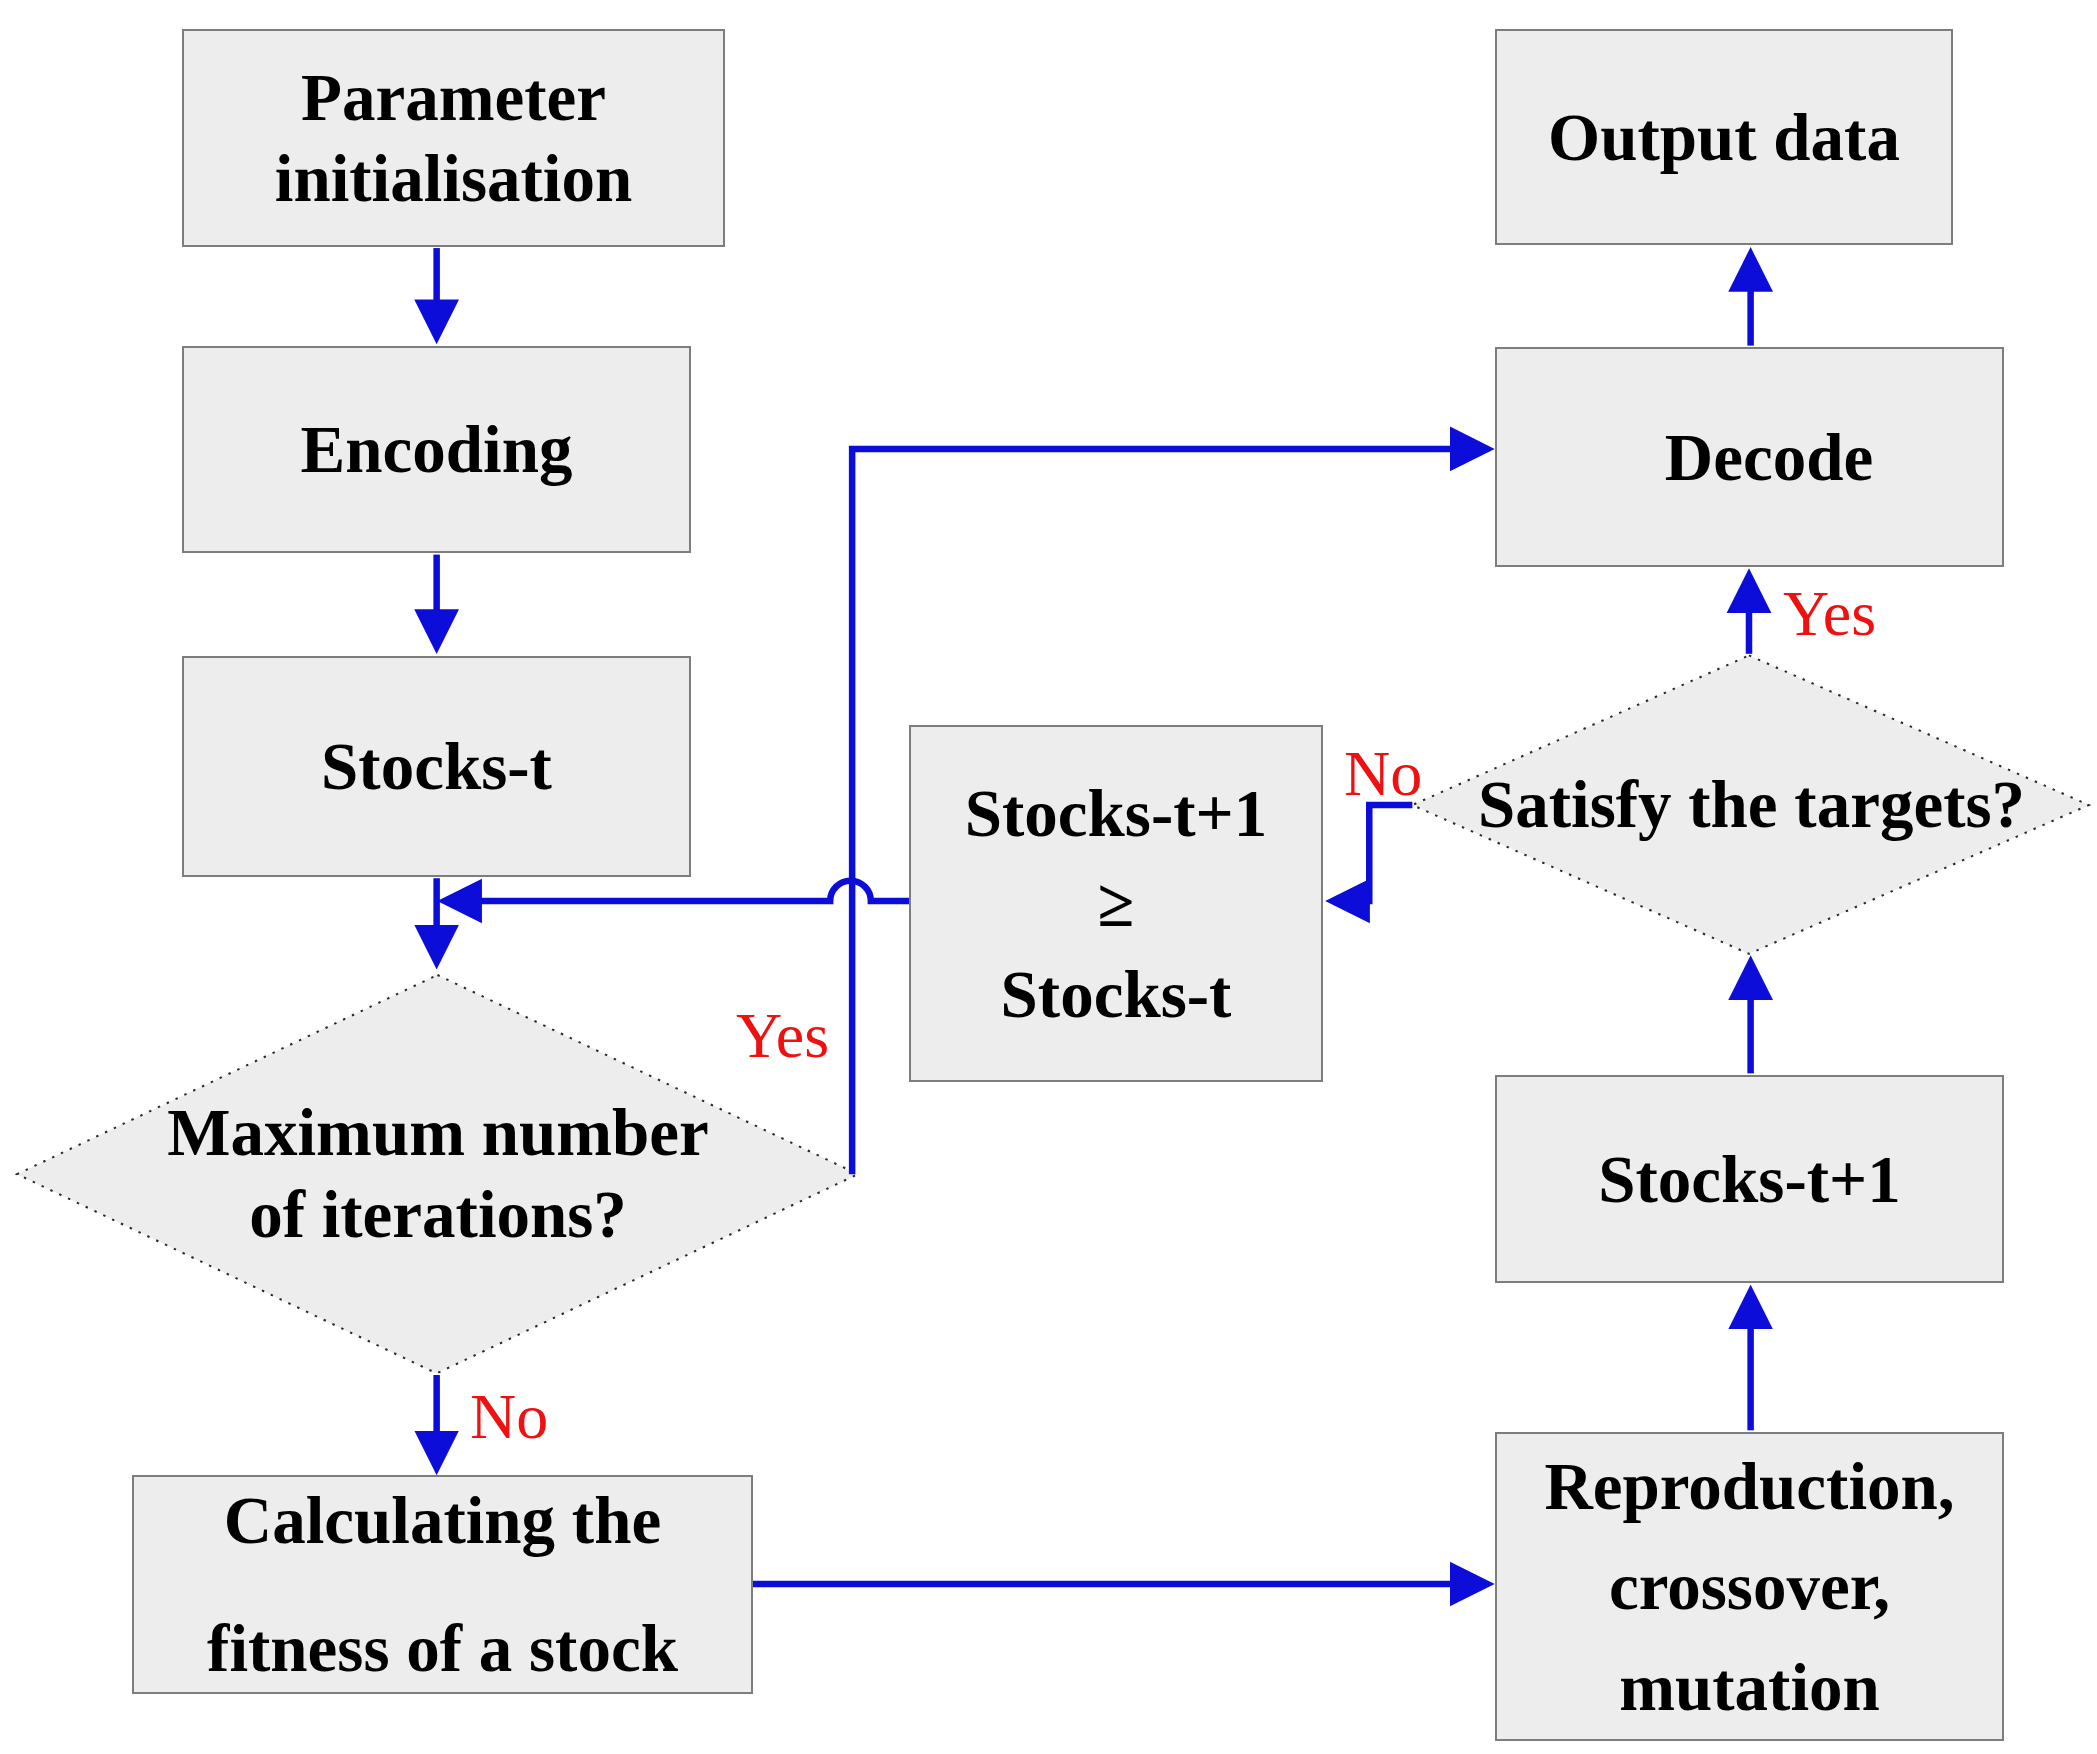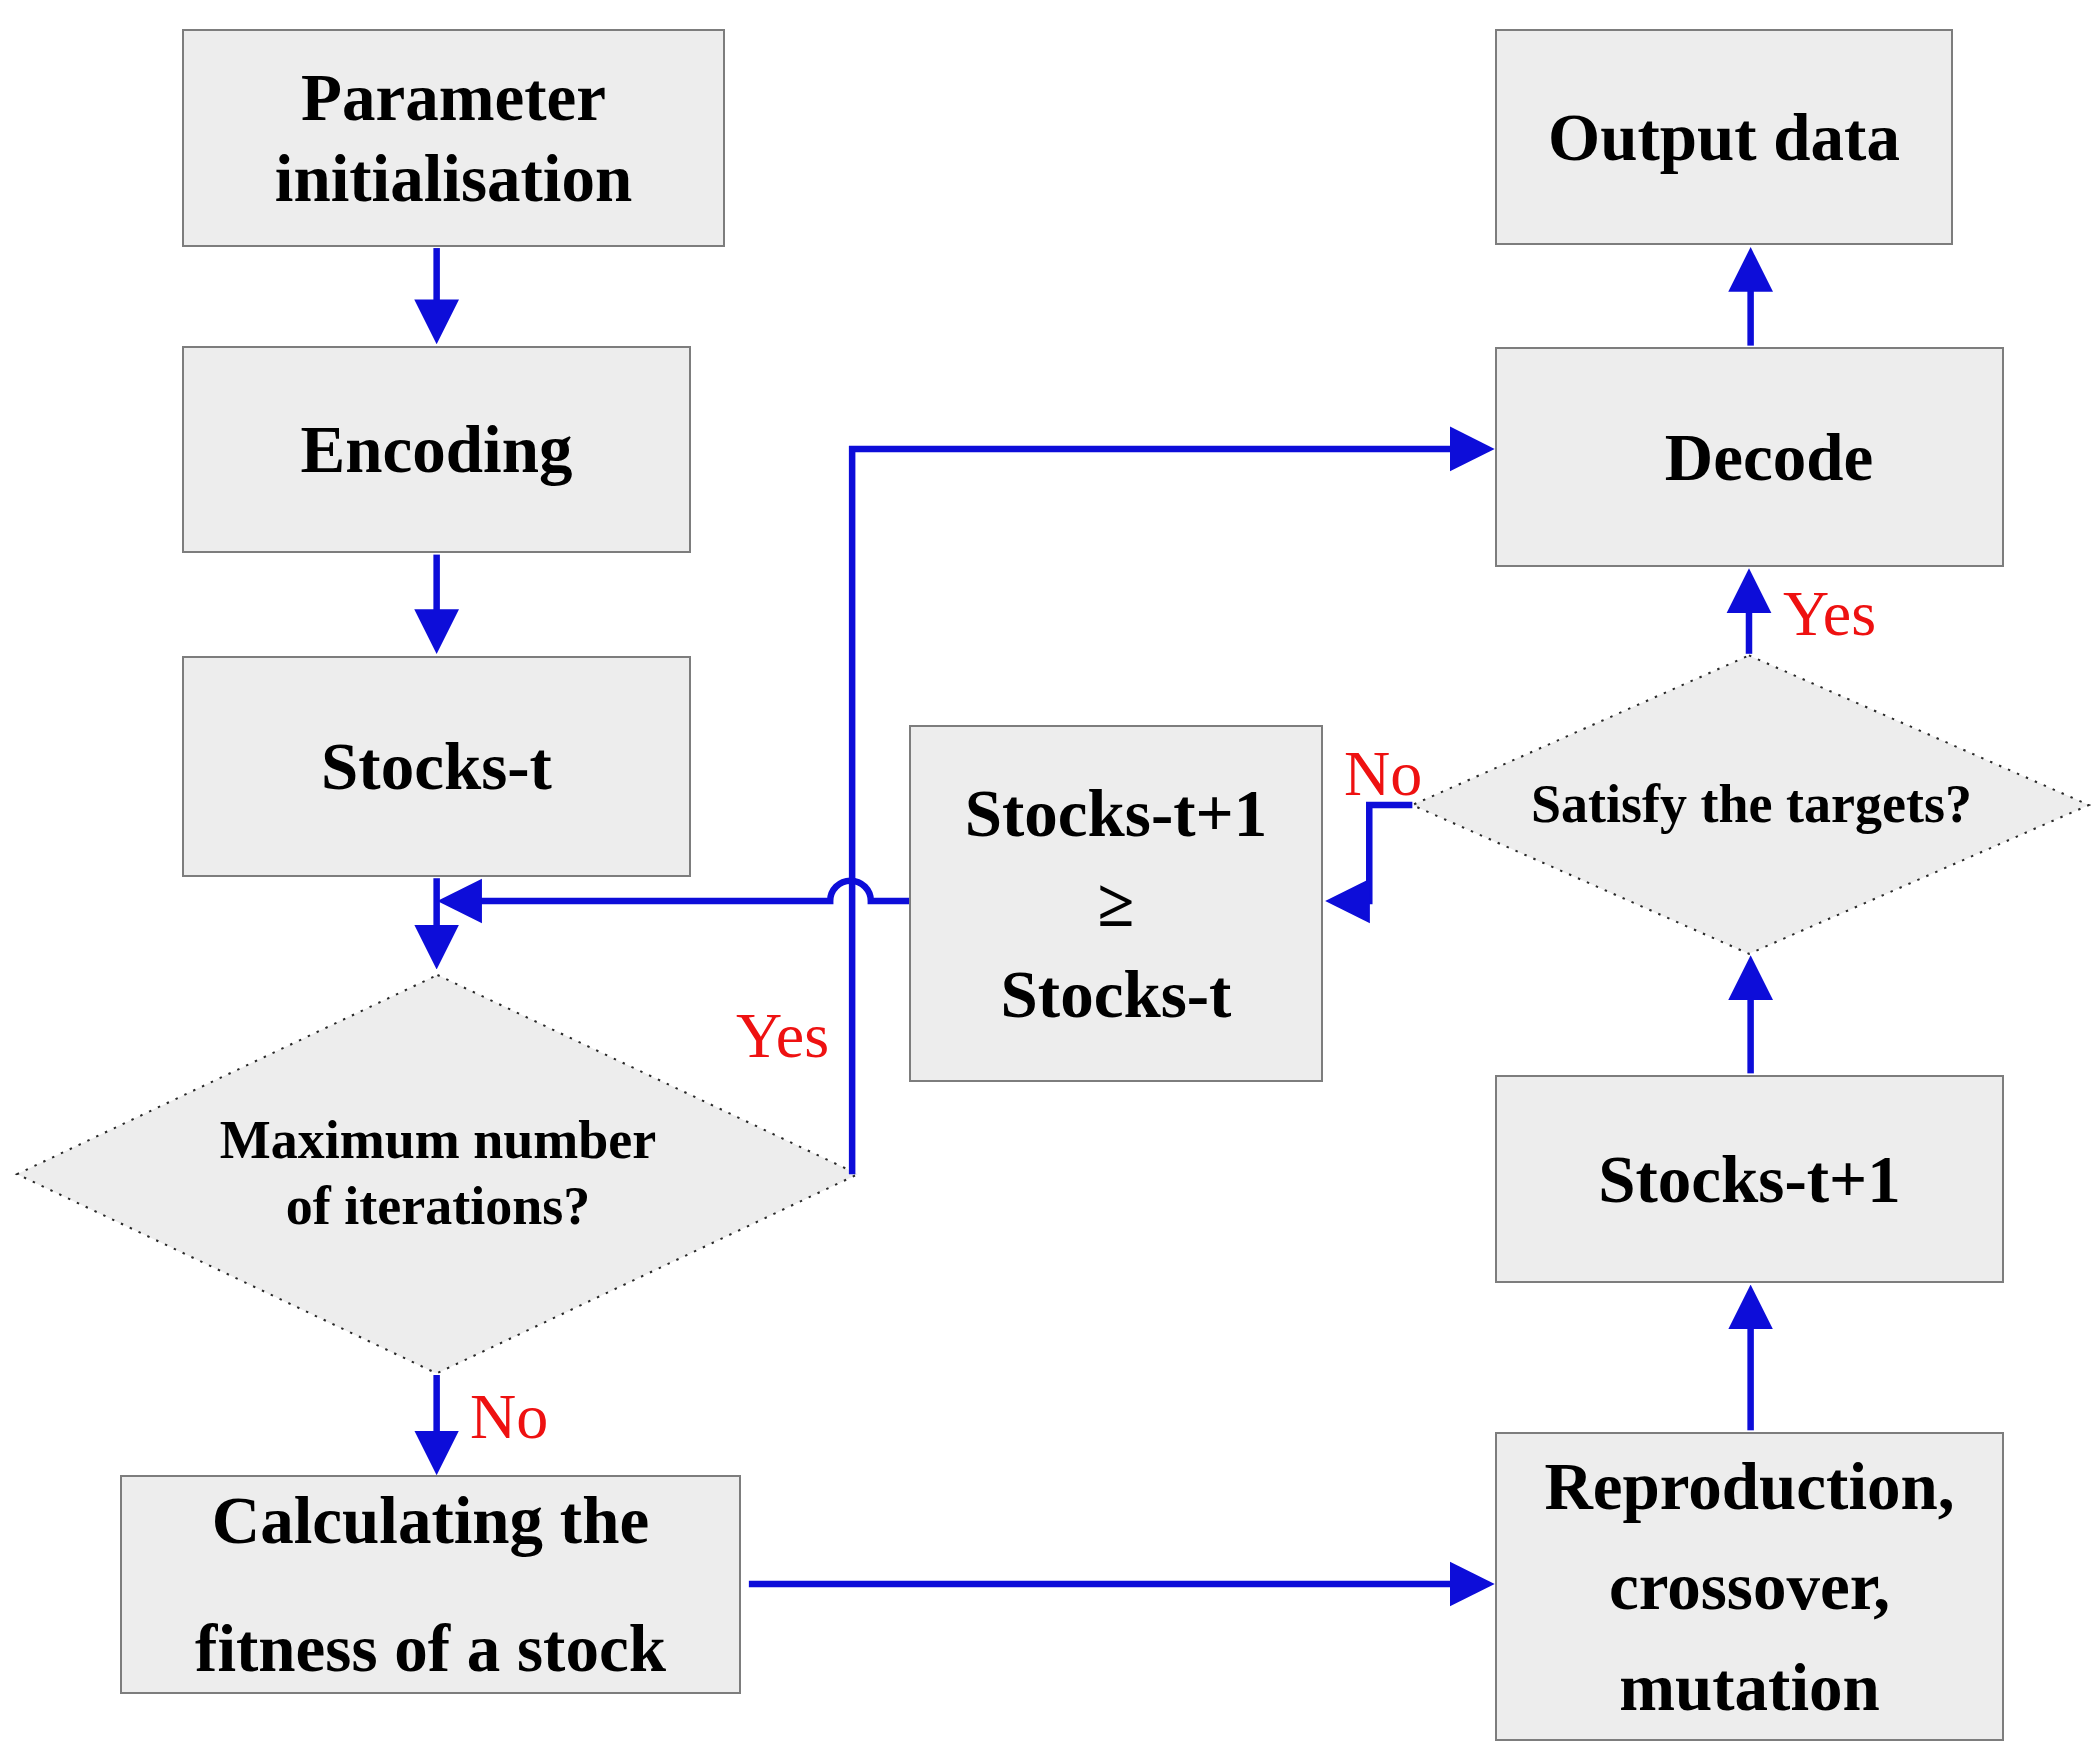--- a/index.html
+++ b/index.html
@@ -23,21 +23,21 @@
     font-weight:bold;
     font-size:67px;
     line-height:1.2;
   }
   .dlabel{
     position:absolute;
     display:flex;flex-direction:column;justify-content:center;align-items:center;
     text-align:center;
     color:var(--text,#000000);
     font-weight:bold;
-    font-size:54px;
+    font-size:67px;
     line-height:1.22;
   }
   .node.calc{line-height:1.25;}
   .node.middle{line-height:1.35;}
   .node.repro{line-height:1.5;}
   .branch-label{
     position:absolute;
     color:var(--label-red,#ee1111);
     font-size:64px;
     font-weight:normal;
@@ -80,21 +80,21 @@
   </div>
 
   <div class="node" style="left:182px;top:346px;width:509px;height:207px;">
     <div>Encoding</div>
   </div>
 
   <div class="node" style="left:182px;top:656px;width:509px;height:221px;">
     <div>Stocks-t</div>
   </div>
 
-  <div class="node calc" style="left:120px;top:1475px;width:621px;height:219px;gap:44px;">
+  <div class="node calc" style="left:132px;top:1475px;width:621px;height:219px;gap:44px;">
     <div>Calculating the</div>
     <div>fitness of a stock</div>
   </div>
 
   <div class="node middle" style="left:909px;top:725px;width:414px;height:357px;">
     <div>Stocks-t+1</div>
     <div>≥</div>
     <div>Stocks-t</div>
   </div>
 

